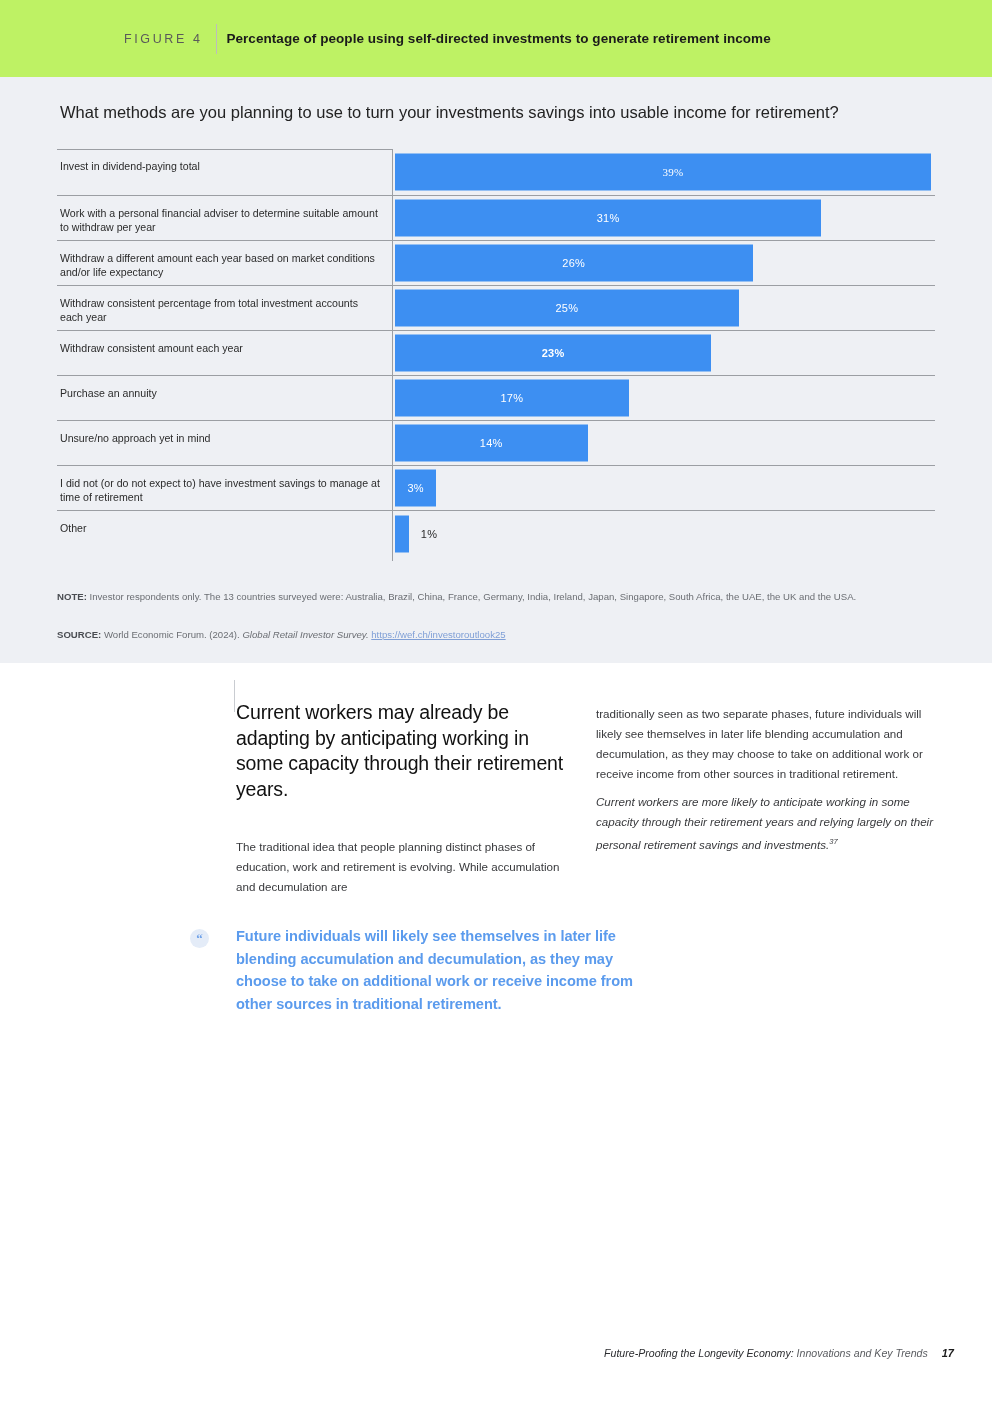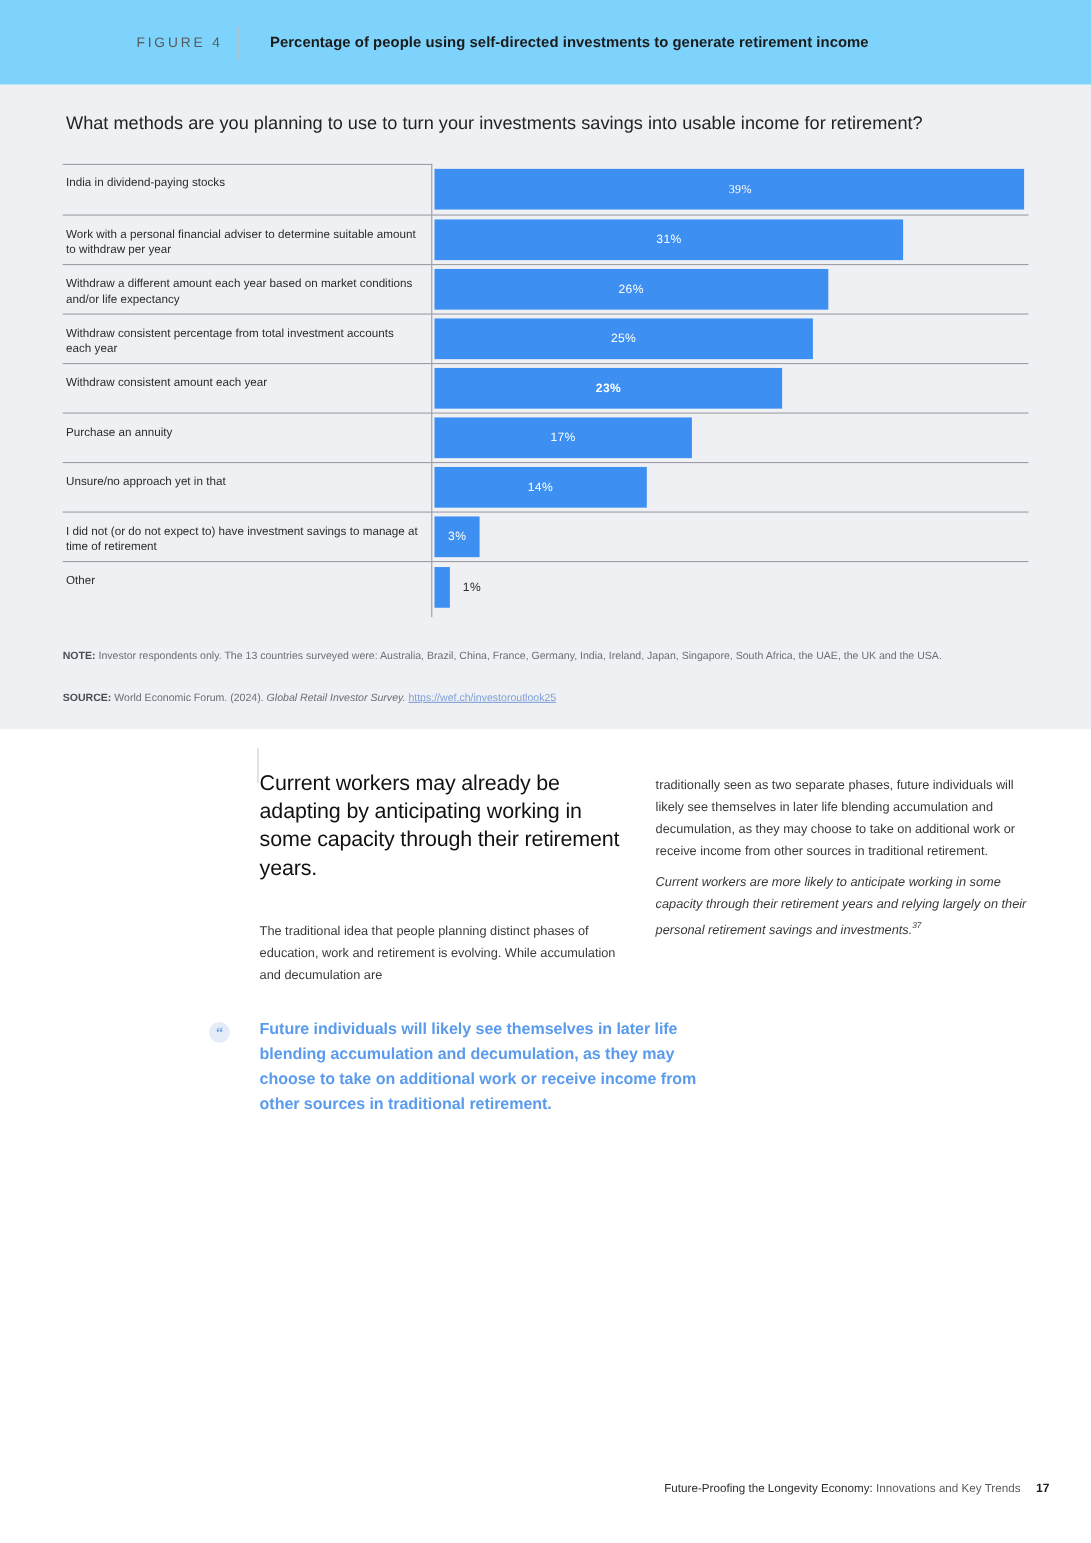--- a/index.html
+++ b/index.html
@@ -15,21 +15,21 @@
     color: #222222;
     overflow: hidden;
   }
 
   
   .fig-header {
     position: absolute;
     left: 0; top: 0;
     width: 992px;
     height: 77px;
-    background: #7dd3fc;
+    background: #bef264;
     display: flex;
     align-items: center;
   }
   .fig-header-inner {
     display: flex;
     align-items: stretch;
     margin-left: 124px;
     height: 30px;
   }
   .fig-label {
@@ -44,21 +44,21 @@
   .fig-divider {
     width: 1px;
     background: #bdbdbd;
   }
   .fig-title {
     font-size: 13.5px;
     font-weight: bold;
     color: #1b1b1b;
     display: flex;
     align-items: center;
-    padding-left: 28px;
+    padding-left: 9px;
     letter-spacing: 0.05px;
   }
 
   
   .chart-panel {
     position: absolute;
     left: 0; top: 77px;
     width: 992px;
     height: 586px;
     background: #eef0f4;
@@ -240,20 +240,21 @@
   .page-footer {
     position: absolute;
     left: 0;
     top: 1347px;
     width: 984px;
     text-align: right;
     padding-right: 30px;
     box-sizing: border-box;
     font-size: 10.6px;
     color: #5a5c60;
+    font-style: italic;
   }
   .footer-strong { color: #2c2d30; }
   .footer-page {
     font-weight: bold;
     color: #1b1b1b;
     margin-left: 14px;
     font-size: 11px;
   }
 </style>
 </head>
@@ -269,21 +270,21 @@
 
 <div class="chart-panel">
 
   <div class="chart-question">What methods are you planning to use to turn your investments savings into usable income for retirement?</div>
 
   <div class="chart">
     <div class="chart-toprule"></div>
     <div class="axis-line"></div>
     <div id="chart-rows">
         <div class="row" style="height: 47px;">
-          <div class="row-label">India in dividend-paying stocks</div>
+          <div class="row-label">Invest in dividend-paying total</div>
           <div class="bar-area">
             <div class="bar" style="left: 0px; width: 536.25px; background: rgb(61, 143, 242);"></div>
             <div class="bar-value" style="left: 0px; width: 556px; text-align: center; font-family: Liberation Serif, serif;">39%</div>
           </div>
         </div>
         <div class="row" style="height: 45px;">
           <div class="row-label">Work with a personal financial adviser to determine suitable amount to withdraw per year</div>
           <div class="bar-area">
             <div class="bar" style="left: 0px; width: 426.25px; background: rgb(61, 143, 242);"></div>
             <div class="bar-value" style="left: 0px; width: 426.25px; text-align: center;">31%</div>
@@ -311,21 +312,21 @@
           </div>
         </div>
         <div class="row" style="height: 45px;">
           <div class="row-label">Purchase an annuity</div>
           <div class="bar-area">
             <div class="bar" style="left: 0px; width: 233.75px; background: rgb(61, 143, 242);"></div>
             <div class="bar-value" style="left: 0px; width: 233.75px; text-align: center;">17%</div>
           </div>
         </div>
         <div class="row" style="height: 45px;">
-          <div class="row-label">Unsure/no approach yet in that</div>
+          <div class="row-label">Unsure/no approach yet in mind</div>
           <div class="bar-area">
             <div class="bar" style="left: 0px; width: 192.5px; background: rgb(61, 143, 242);"></div>
             <div class="bar-value" style="left: 0px; width: 192.5px; text-align: center;">14%</div>
           </div>
         </div>
         <div class="row" style="height: 45px;">
           <div class="row-label">I did not (or do not expect to) have investment savings to manage at time of retirement</div>
           <div class="bar-area">
             <div class="bar" style="left: 0px; width: 41.25px; background: rgb(61, 143, 242);"></div>
             <div class="bar-value" style="left: 0px; width: 41.25px; text-align: center;">3%</div>

